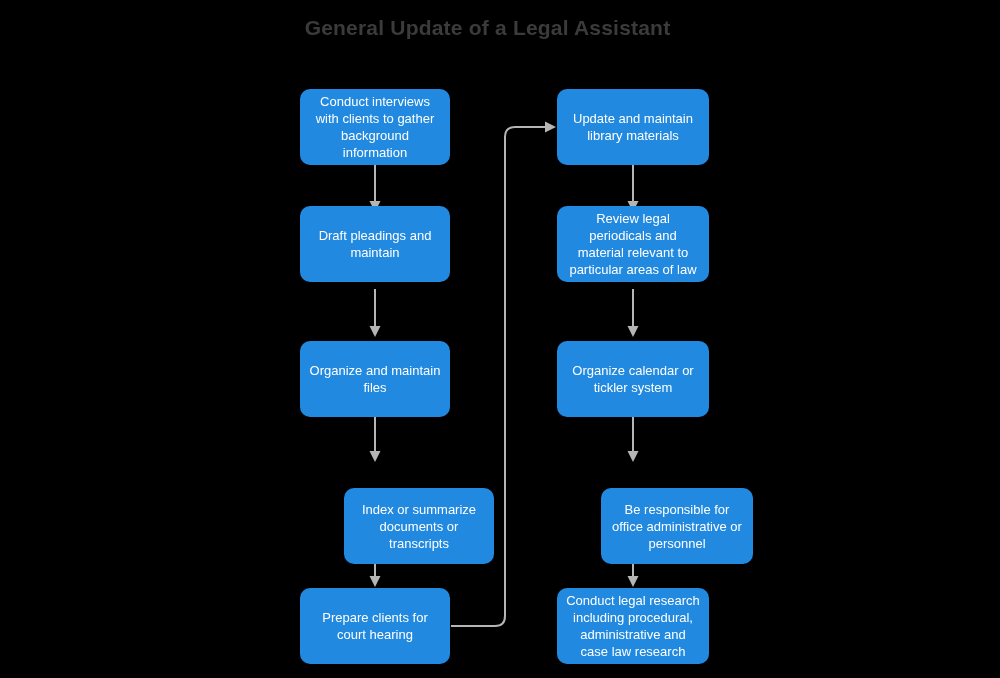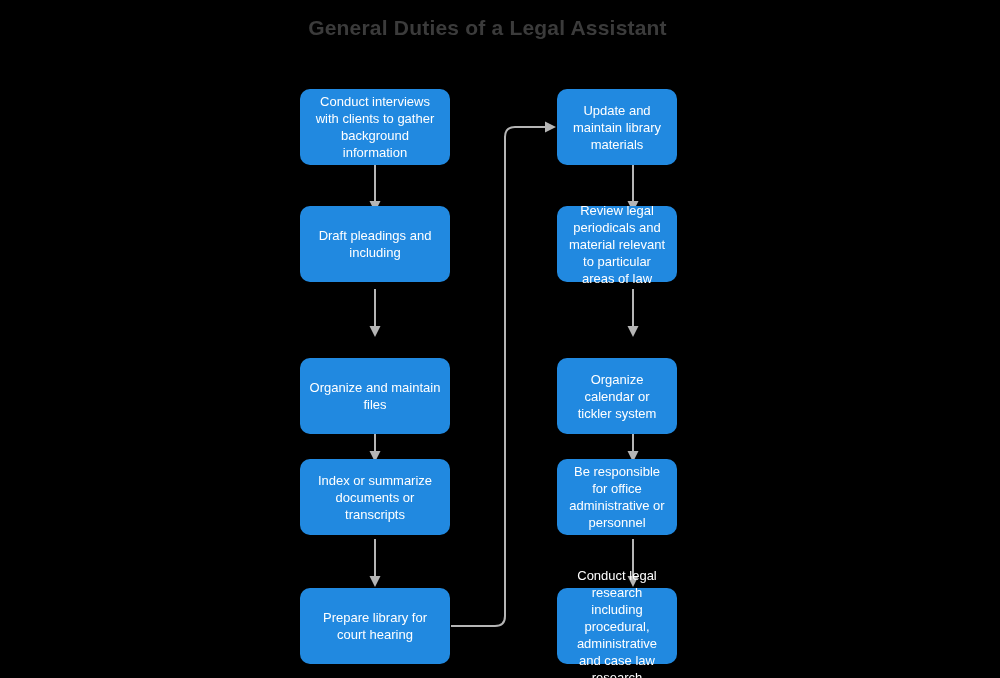--- a/index.html
+++ b/index.html
@@ -51,31 +51,31 @@
     border-radius: 10px;
     display: flex;
     align-items: center;
     justify-content: center;
     text-align: center;
     font-size: 13px;
     line-height: 17px;
     padding: 4px 9px;
   }
   .col-left  { left: 300px; width: 150px; }
-  .col-right { left: 557px; width: 120px; }
+  .col-right { left: 557px; width: 152px; }
   .row0 { top: 89px; }
   .row1 { top: 206px; }
-  .row2 { top: 358px; }
-  .row3 { top: 459px; }
+  .row2 { top: 341px; }
+  .row3 { top: 488px; margin-left: 44px; }
   .row4 { top: 588px; }
 </style>
 </head>
 <body>
 
-<div class="title">General Duties of a Legal Assistant</div>
+<div class="title">General Update of a Legal Assistant</div>
 
 <svg class="arrow-layer" viewBox="0 0 1000 678" xmlns="http://www.w3.org/2000/svg">
 
   <g>
     <line class="edge" x1="375" y1="165" x2="375" y2="201"></line>
     <polygon class="edge-head" points="369.5,201 380.5,201 375,212"></polygon>
   </g>
   <g>
     <line class="edge" x1="375" y1="289" x2="375" y2="326"></line>
     <polygon class="edge-head" points="369.5,326 380.5,326 375,337"></polygon>
@@ -109,30 +109,30 @@
   <g>
     <path class="edge" d="M451,626 L495,626 Q505,626 505,616 L505,137 Q505,127 515,127 L545,127"></path>
     <polygon class="edge-head" points="545,121.5 545,132.5 556,127"></polygon>
   </g>
 </svg>
 
 <div class="node col-left row0">
   <span>Conduct interviews with clients to gather background information</span>
 </div>
 <div class="node col-left row1">
-  <span>Draft pleadings and including</span>
+  <span>Draft pleadings and maintain</span>
 </div>
 <div class="node col-left row2">
   <span>Organize and maintain files</span>
 </div>
 <div class="node col-left row3">
   <span>Index or summarize documents or transcripts</span>
 </div>
 <div class="node col-left row4">
-  <span>Prepare library for court hearing</span>
+  <span>Prepare clients for court hearing</span>
 </div>
 
 <div class="node col-right row0">
   <span>Update and maintain library materials</span>
 </div>
 <div class="node col-right row1">
   <span>Review legal periodicals and material relevant to particular areas of law</span>
 </div>
 <div class="node col-right row2">
   <span>Organize calendar or tickler system</span>

